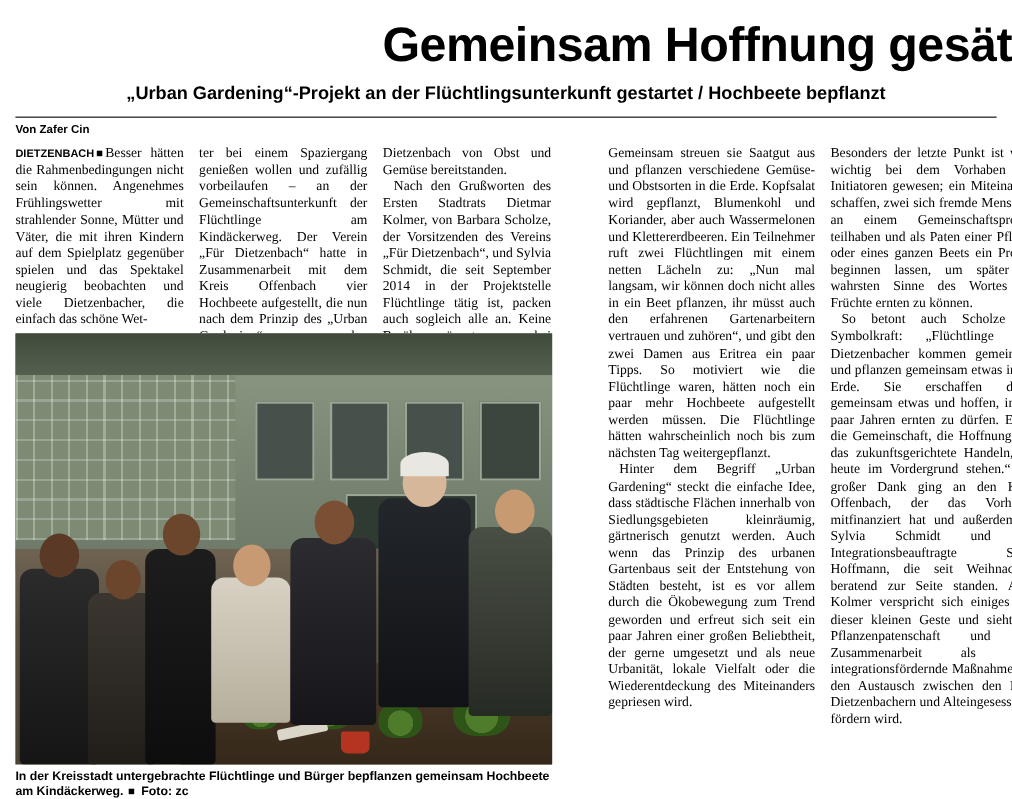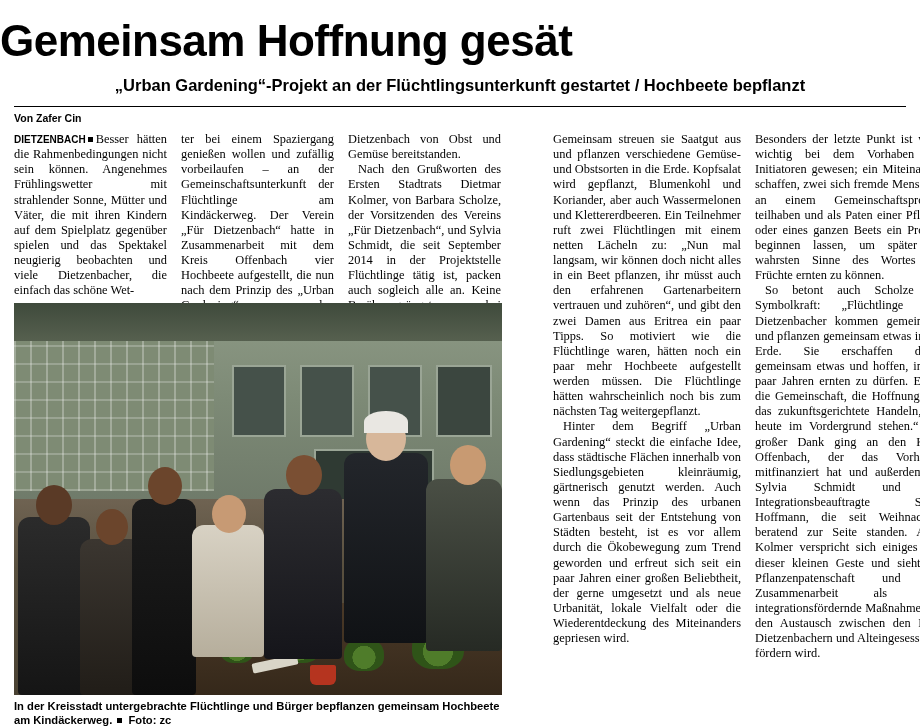--- a/index.html
+++ b/index.html
@@ -15,27 +15,28 @@
     overflow: hidden;
   }
   .page {
     position: relative;
     width: 920px;
     height: 726px;
     padding: 0;
     box-sizing: border-box;
   }
   .headline {
-    text-align: left;
+    text-align: right;
     font-family: "Liberation Sans", sans-serif;
     font-weight: bold;
     font-size: 44px;
     letter-spacing: -0.5px;
     margin: 18px 0 0 0;
     line-height: 1.05;
+    padding-left: 17px;
   }
   .subhead {
     text-align: center;
     font-family: "Liberation Sans", sans-serif;
     font-weight: bold;
     font-size: 16.5px;
     margin: 12px 0 0 0;
     line-height: 1.2;
   }
   .rule {

